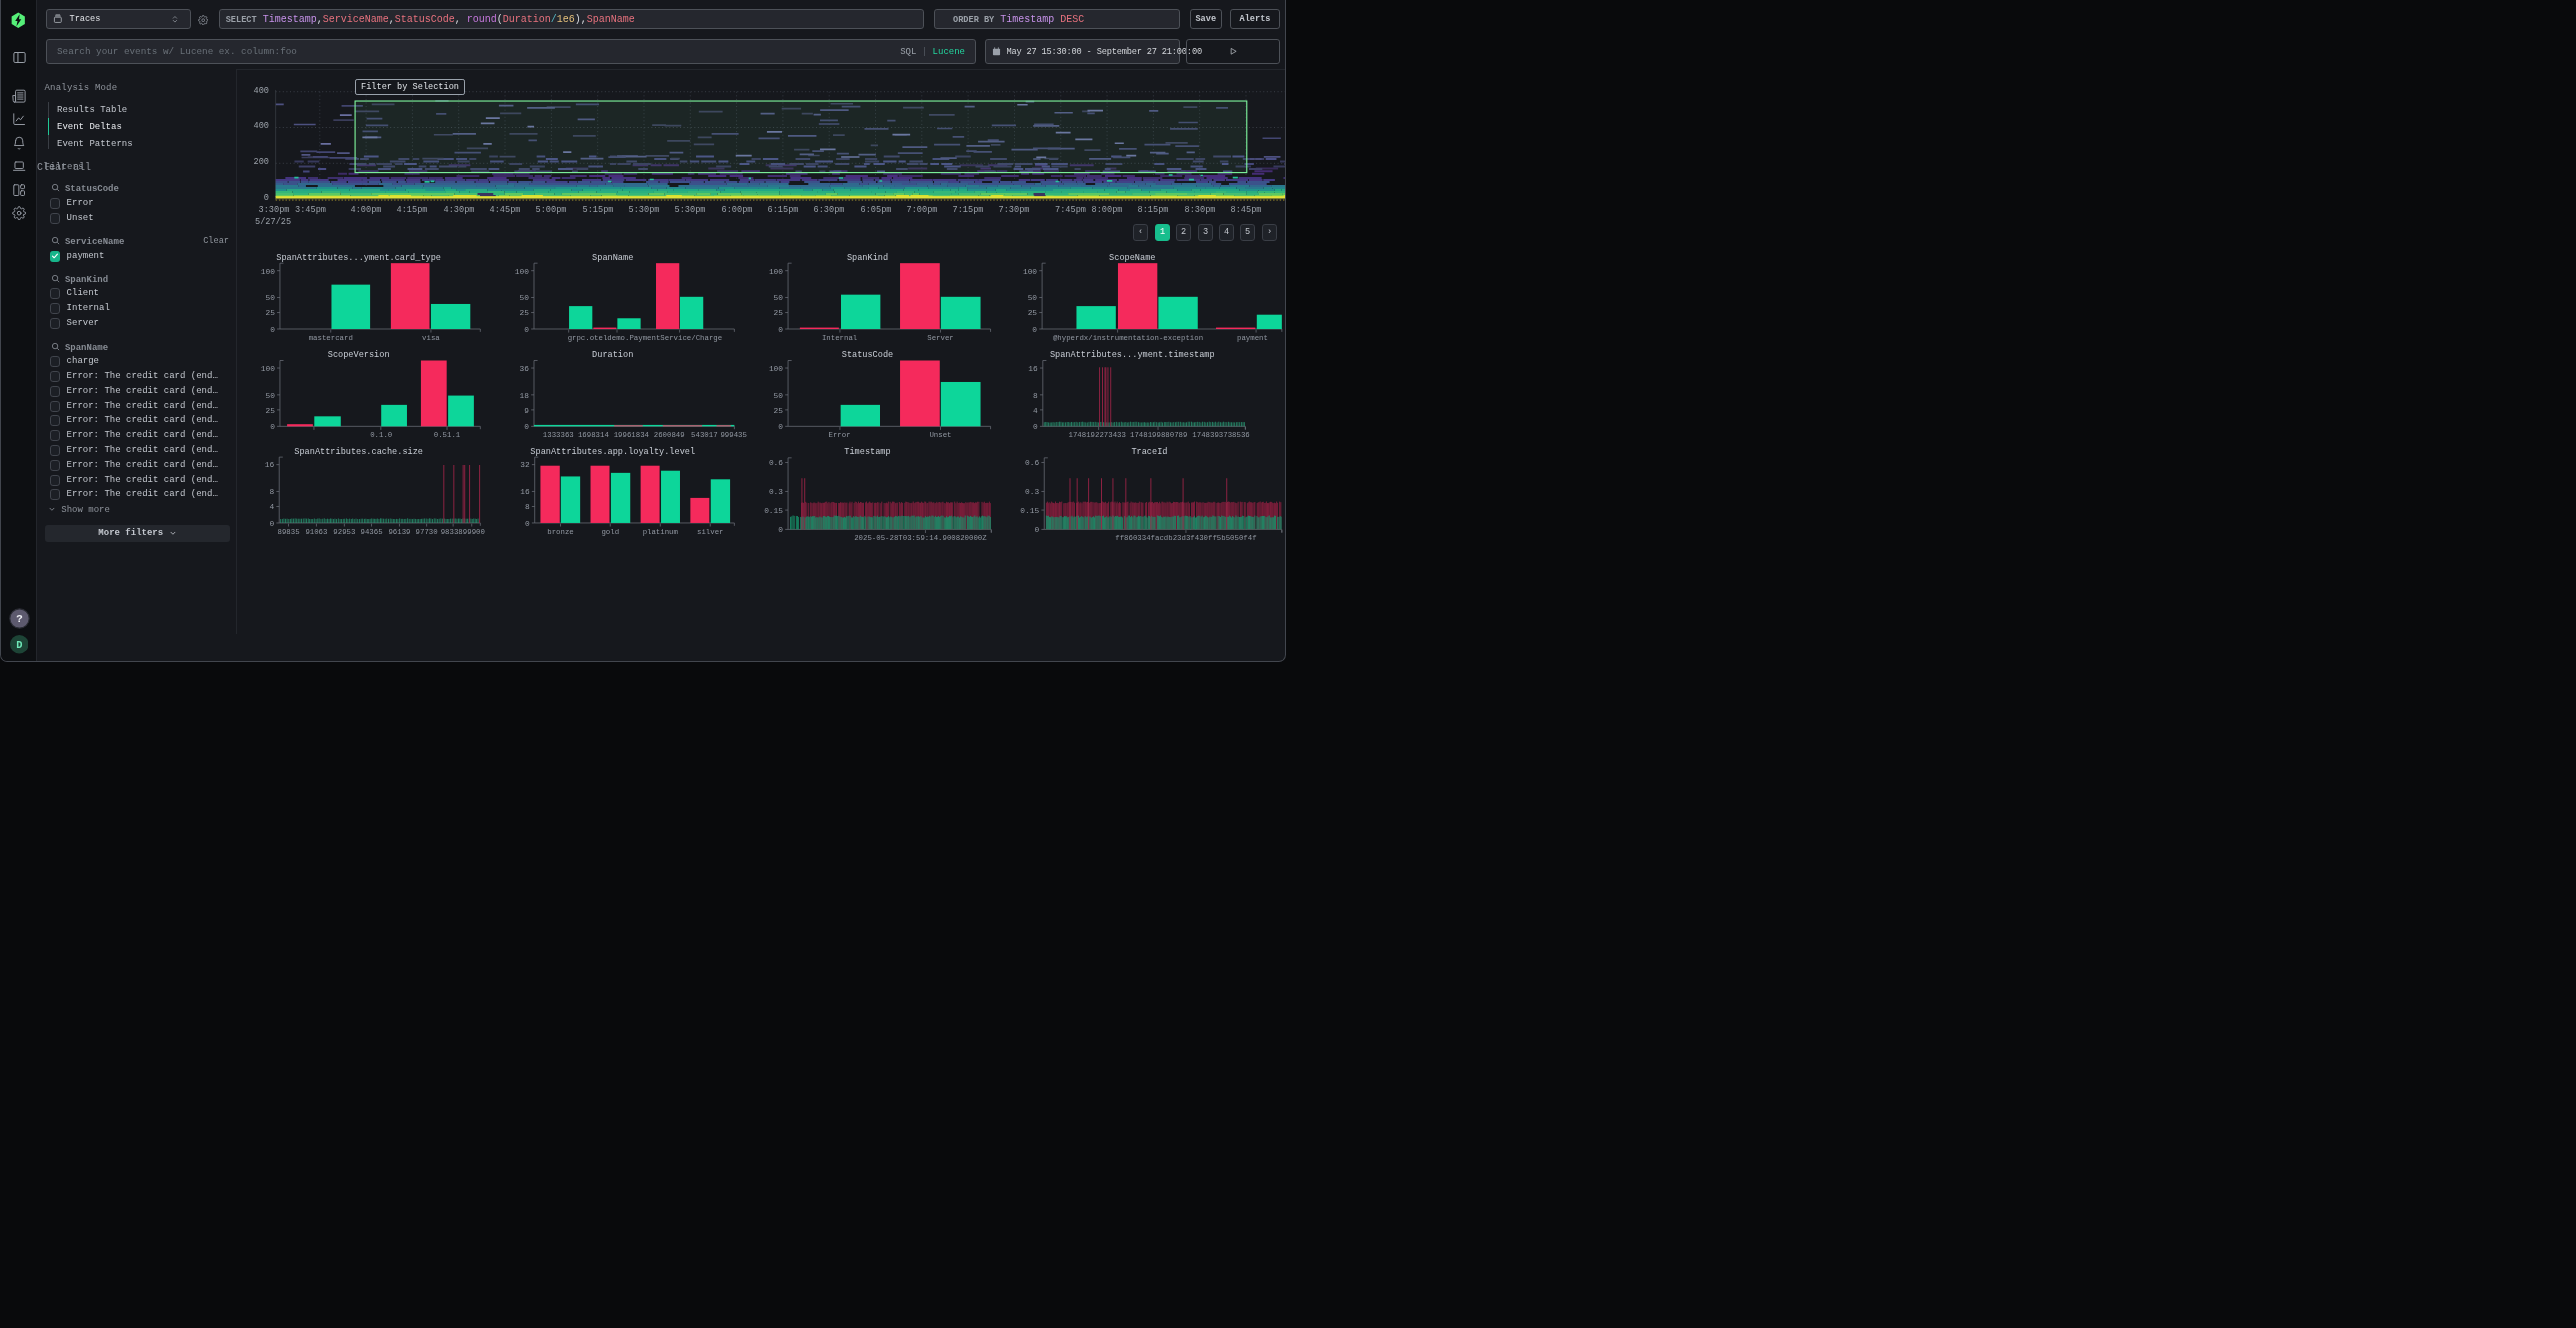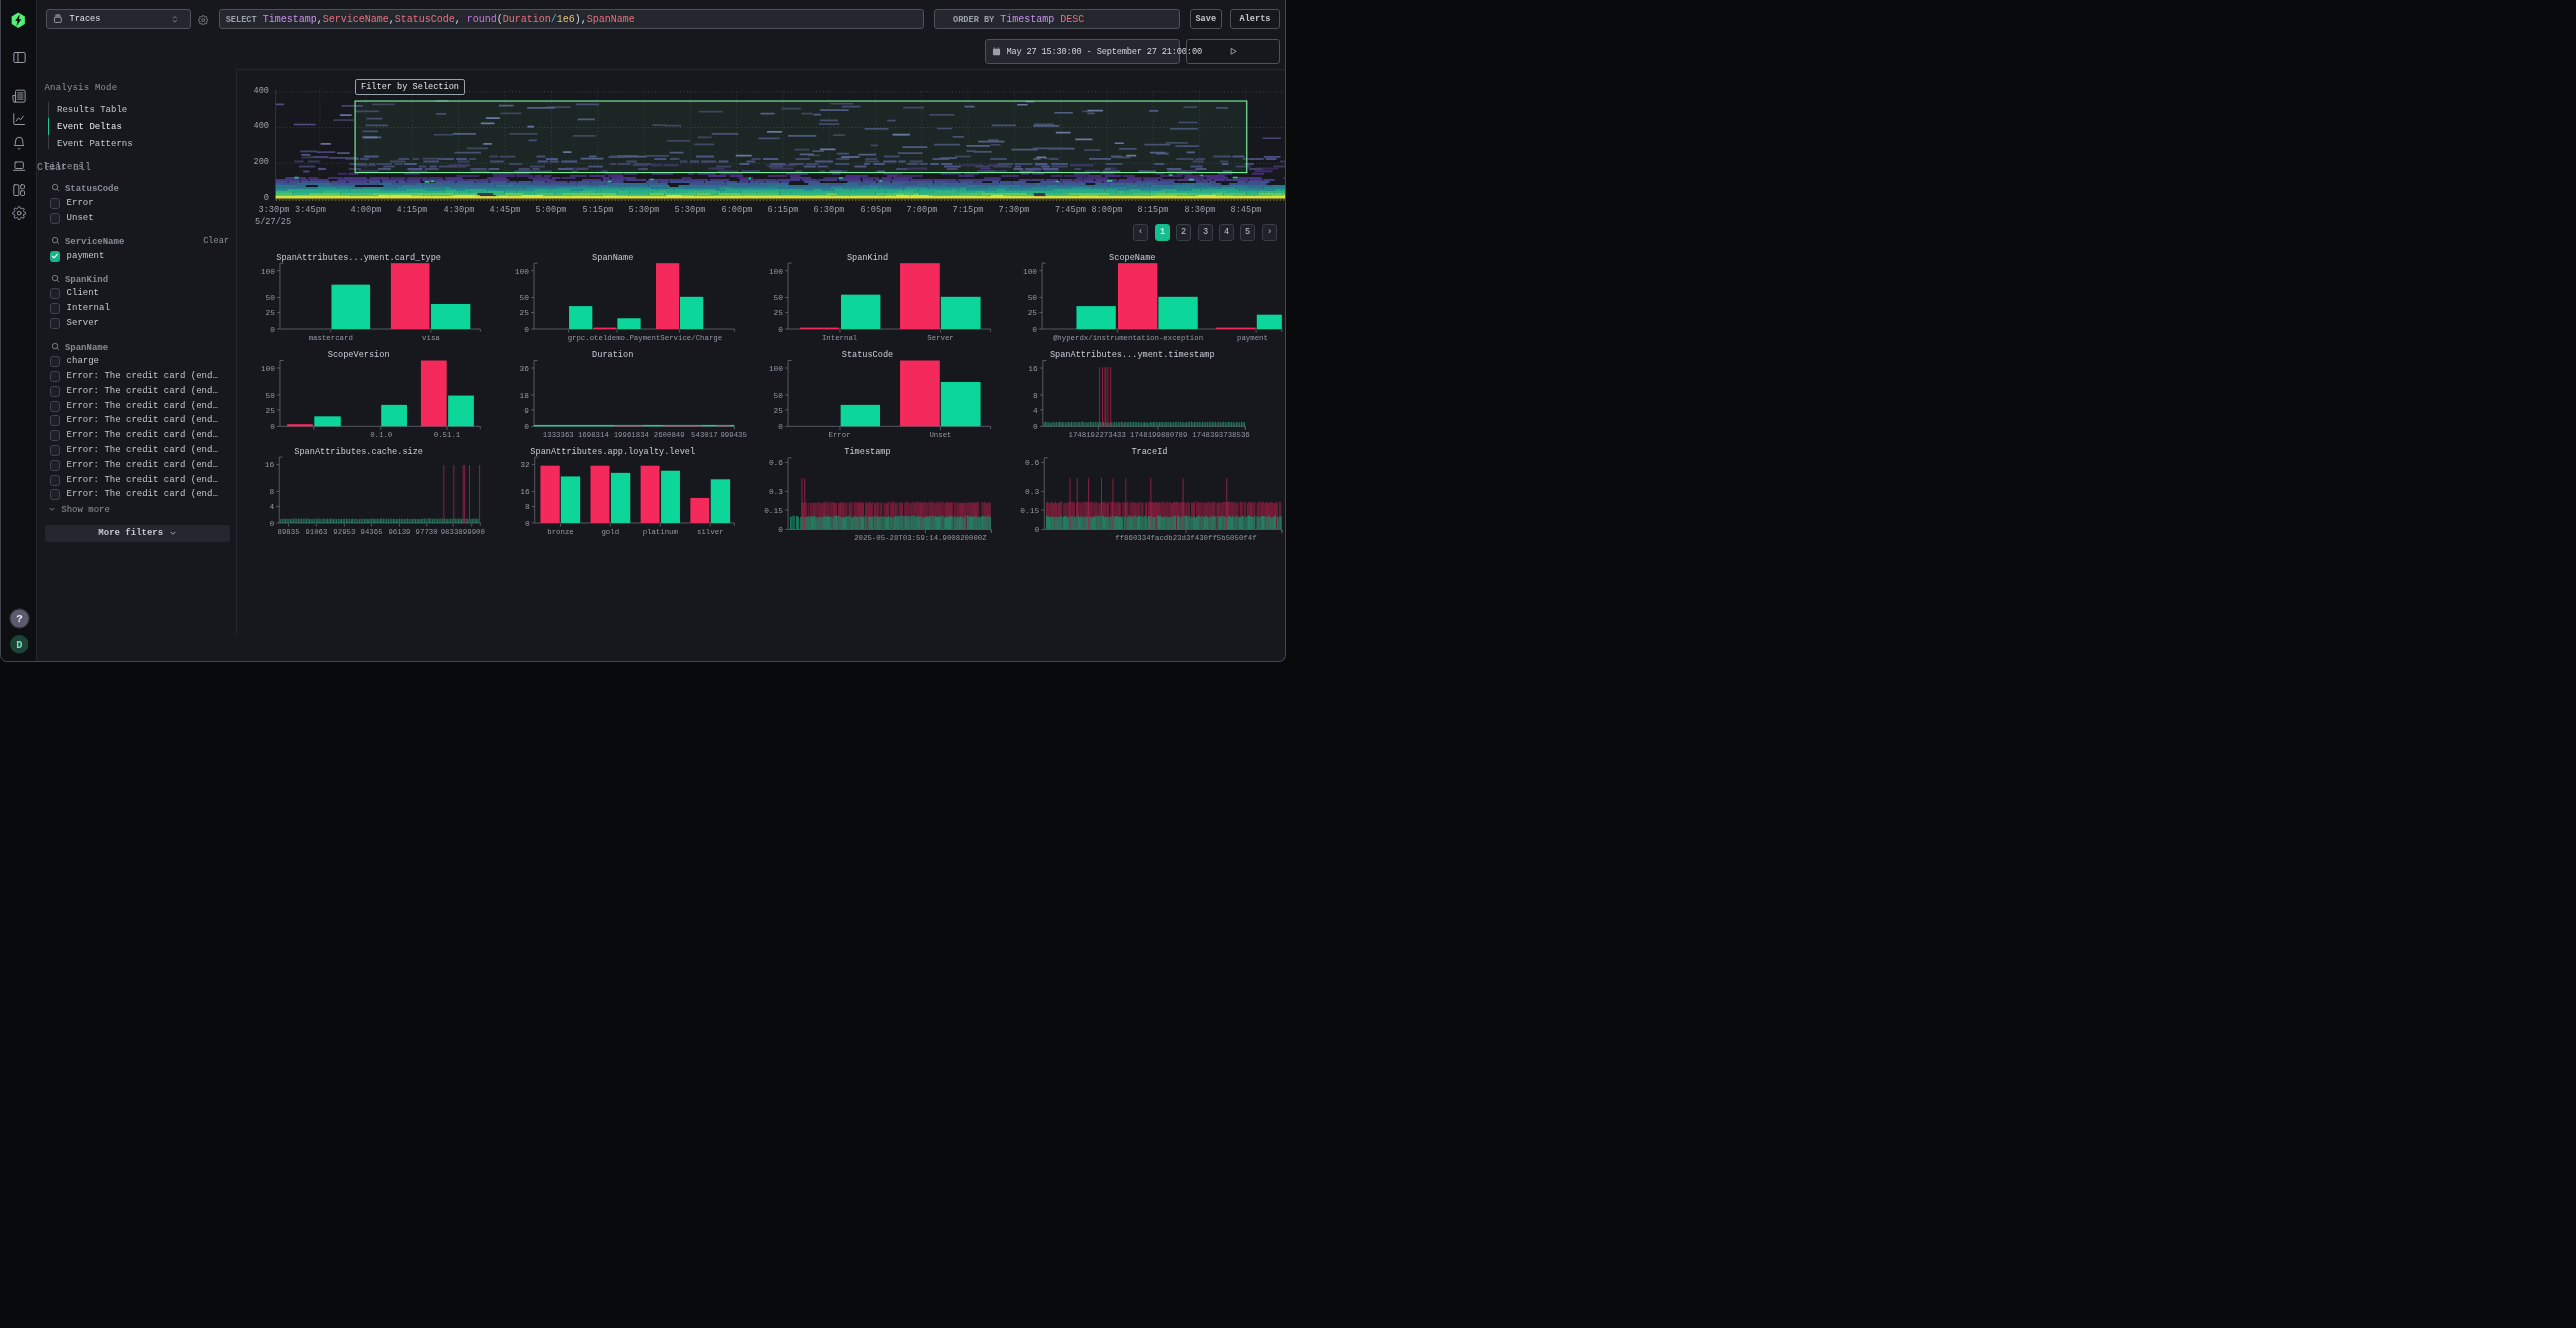--- a/index.html
+++ b/index.html
@@ -49,20 +49,24 @@
       </svg>
     </div>
 <div class="inp" style="left:218px;top:9.4px;width:705px;height:20px;padding:0 5.7px;font-size:10px;overflow:hidden">
       <div style="white-space:pre"><span style="color:#9aa0a8;font-weight:bold;font-size:8.6px">SELECT</span><span style="color:#abb2bf"> </span><span style="color:#c792ea">Timestamp</span><span style="color:#d7dae0">,</span><span style="color:#e8727e">ServiceName</span><span style="color:#d7dae0">,</span><span style="color:#e8727e">StatusCode</span><span style="color:#d7dae0">, </span><span style="color:#c678dd">round</span><span style="color:#d7dae0">(</span><span style="color:#e8727e">Duration</span><span style="color:#56b6c2">/</span><span style="color:#e5c07b">1e6</span><span style="color:#d7dae0">)</span><span style="color:#d7dae0">,</span><span style="color:#e8727e">SpanName</span></div>
     </div>
 <div class="inp" style="left:933px;top:9.4px;width:246px;height:20px;padding:0 18px;font-size:10px">
       <div style="white-space:pre"><span style="color:#9aa0a8;font-weight:bold;font-size:8.6px">ORDER BY</span><span> </span><span style="color:#c792ea">Timestamp</span><span> </span><span style="color:#e8727e">DESC</span></div>
     </div>
 <div class="btn" style="left:1189px;top:9.4px;width:31.5px;height:20px;font-size:8.6px">Save</div>
 <div class="btn" style="left:1229px;top:9.4px;width:50px;height:20px;font-size:8.6px">Alerts</div>
+<div class="inp" style="left:45px;top:39px;width:930px;height:25px;padding:0 10px;font-size:9.3px">
+<span style="color:#697078">Search your events w/ Lucene ex. column:foo</span>
+<span style="margin-left:auto;font-size:9px;white-space:pre"><span style="color:#9aa0a8">SQL</span><span style="color:#565b63"> | </span><span style="color:#24d69f">Lucene</span></span>
+</div>
 <div class="inp" style="left:984px;top:39px;width:195px;height:25px;padding:0 6.4px;color:#d3d6db">
 <svg width="9" height="9.3" viewBox="0 0 24 24" fill="#9aa0a9" style="margin-right:5px">
         <path d="M7 1.5v3M17 1.5v3" stroke="#9aa0a9" stroke-width="2.2" stroke-linecap="round"></path>
         <rect x="2.5" y="4" width="19" height="17.5" rx="2"></rect>
       </svg>
 <span style="white-space:pre;font-size:8.7px;letter-spacing:-0.2px">May 27 15:30:00 - September 27 21:00:00</span>
 </div>
 <div class="btn" style="left:1185px;top:39px;width:94px;height:25px">
 <svg width="8.6" height="8.6" viewBox="0 0 24 24" fill="none" stroke="#c3c7ce" stroke-width="2">
         <path d="M6 4l14 8-14 8z"></path>

